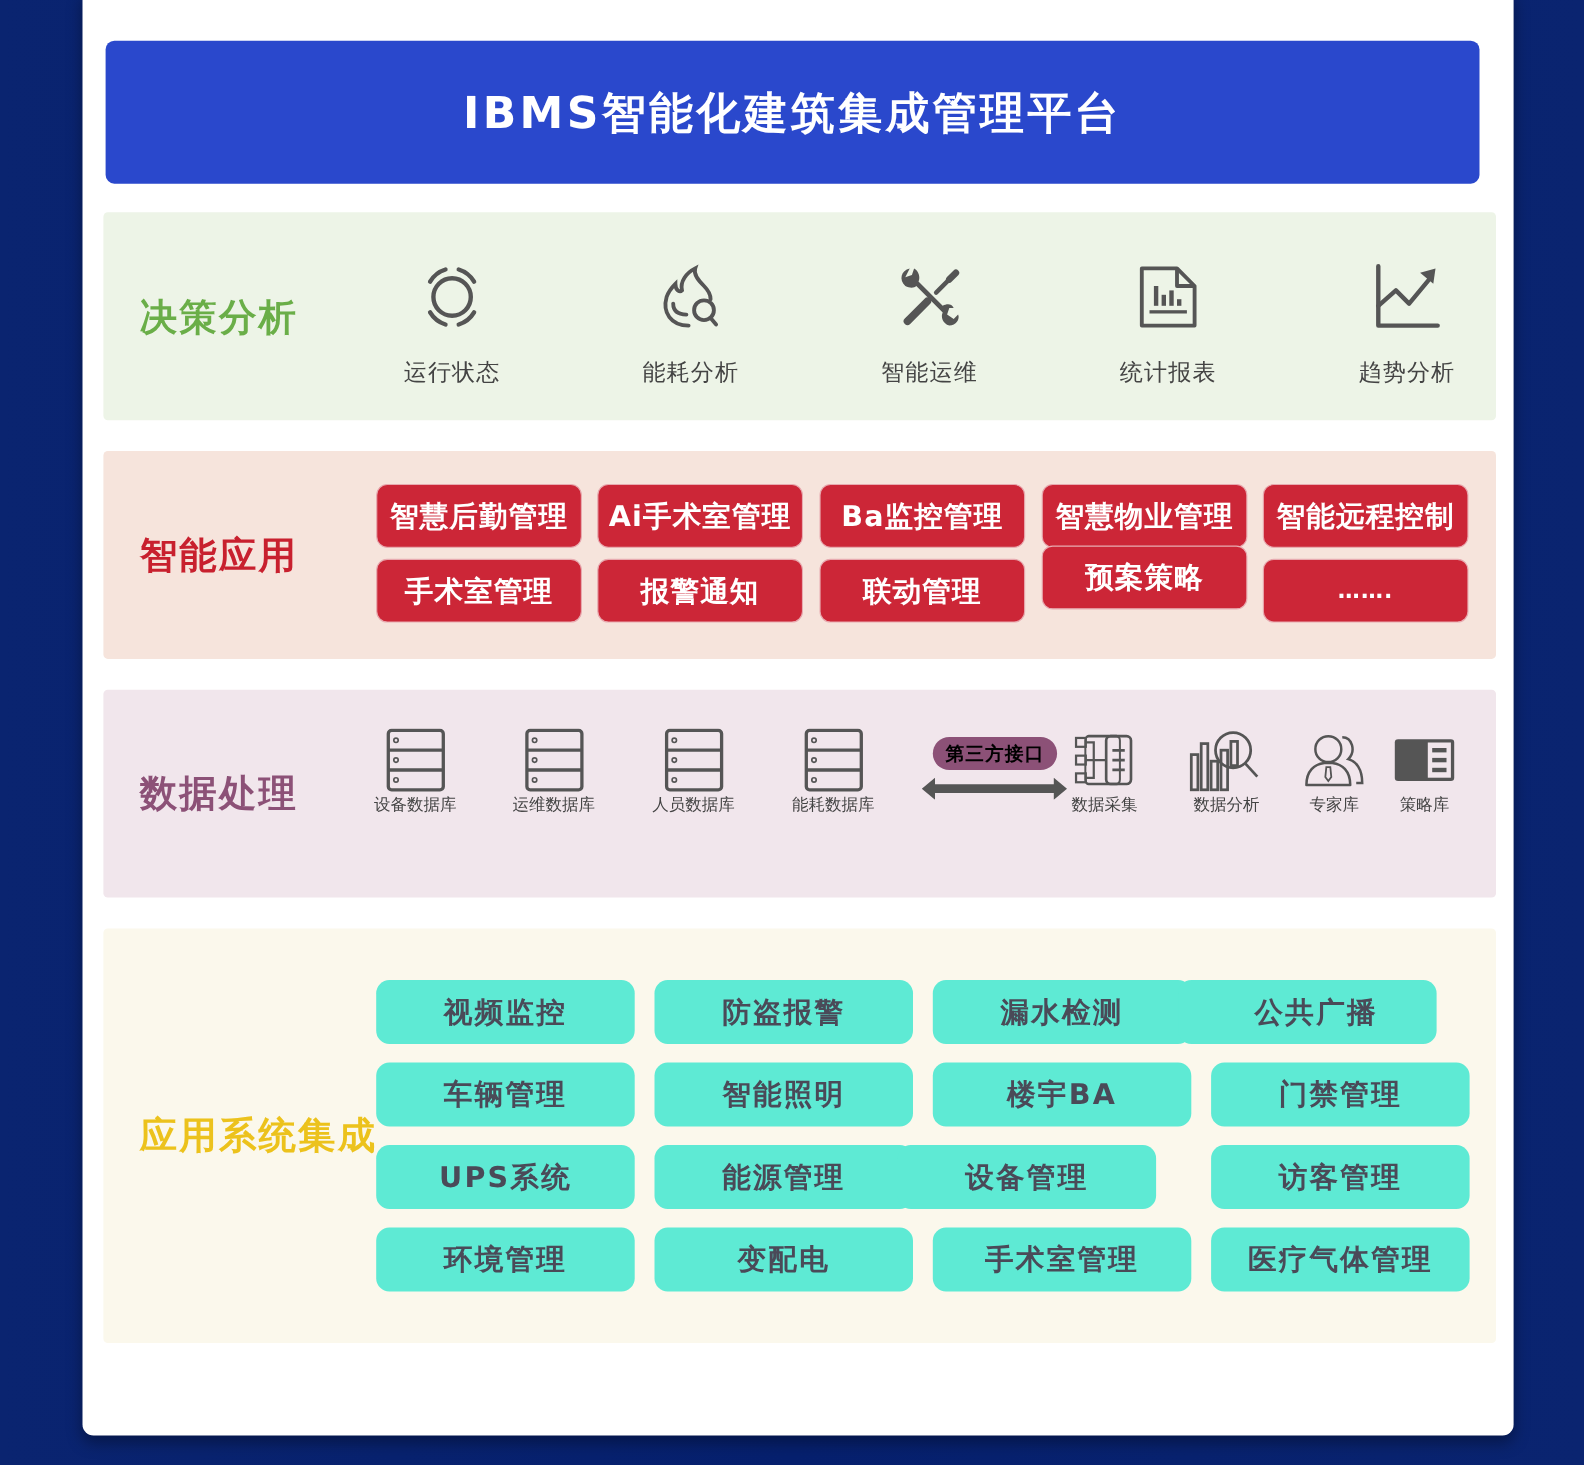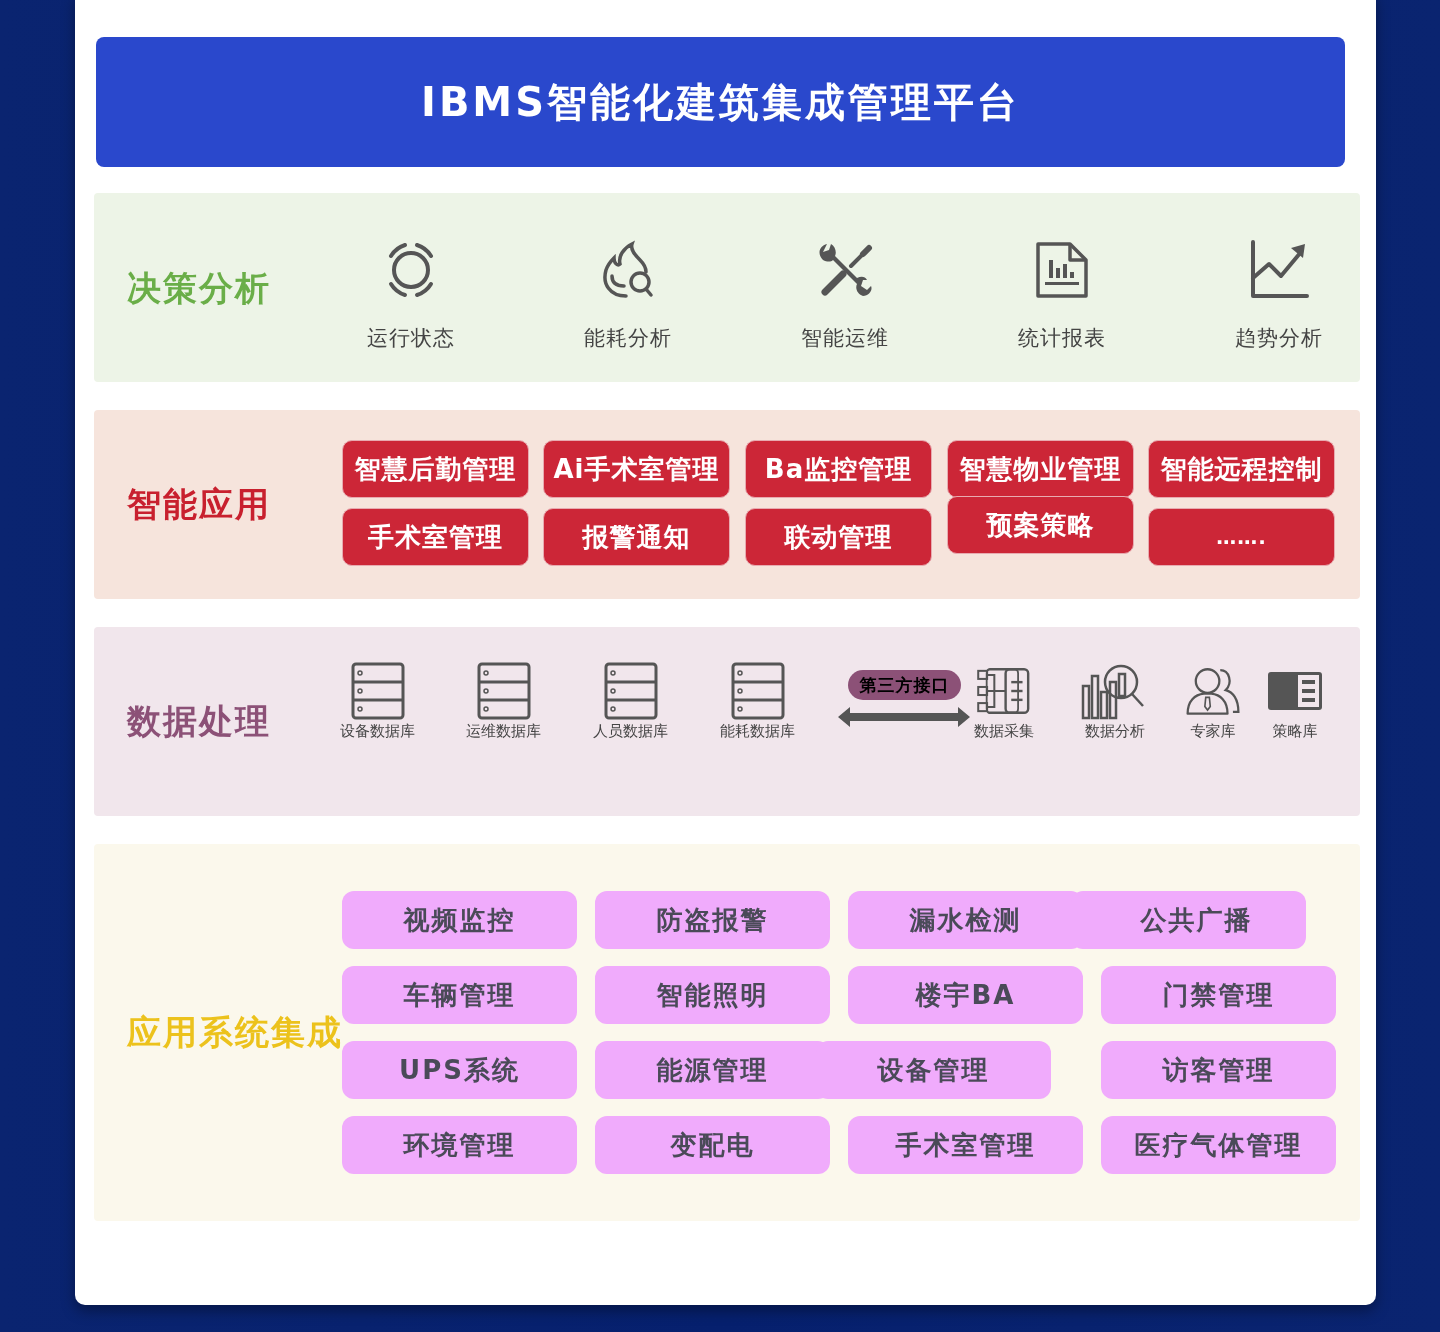--- a/index.html
+++ b/index.html
@@ -52,21 +52,21 @@
     .tp-badge {
       position: absolute; left: 754px; top: 43px; width: 113px; height: 30px; border-radius: 15px;
       background: #8c5177; color: #000000; font-size: 17px; font-weight: bold;
       display: flex; align-items: center; justify-content: center; letter-spacing: 1px;
     }
     .tp-arrow { position: absolute; left: 744px; top: 80px; width: 132px; height: 20px; }
     
     .l4 { top: 844px; height: 377px; background: #fbf8ec; }
     .l4 .layer-label { top: 189px; color: #ecc21c; }
     .yel-btn {
-      position: absolute; width: 235px; height: 58px; background: #f0abfc; border-radius: 12px;
+      position: absolute; width: 235px; height: 58px; background: #5eead4; border-radius: 12px;
       color: #4a4a58; font-size: 26px; font-weight: bold; display: flex; align-items: center; justify-content: center;
       letter-spacing: 2px;
     }
   </style>
 </head>
 <body>
 
 <div class="card"></div>
 
 <div class="title-bar">IBMS智能化建筑集成管理平台</div>

